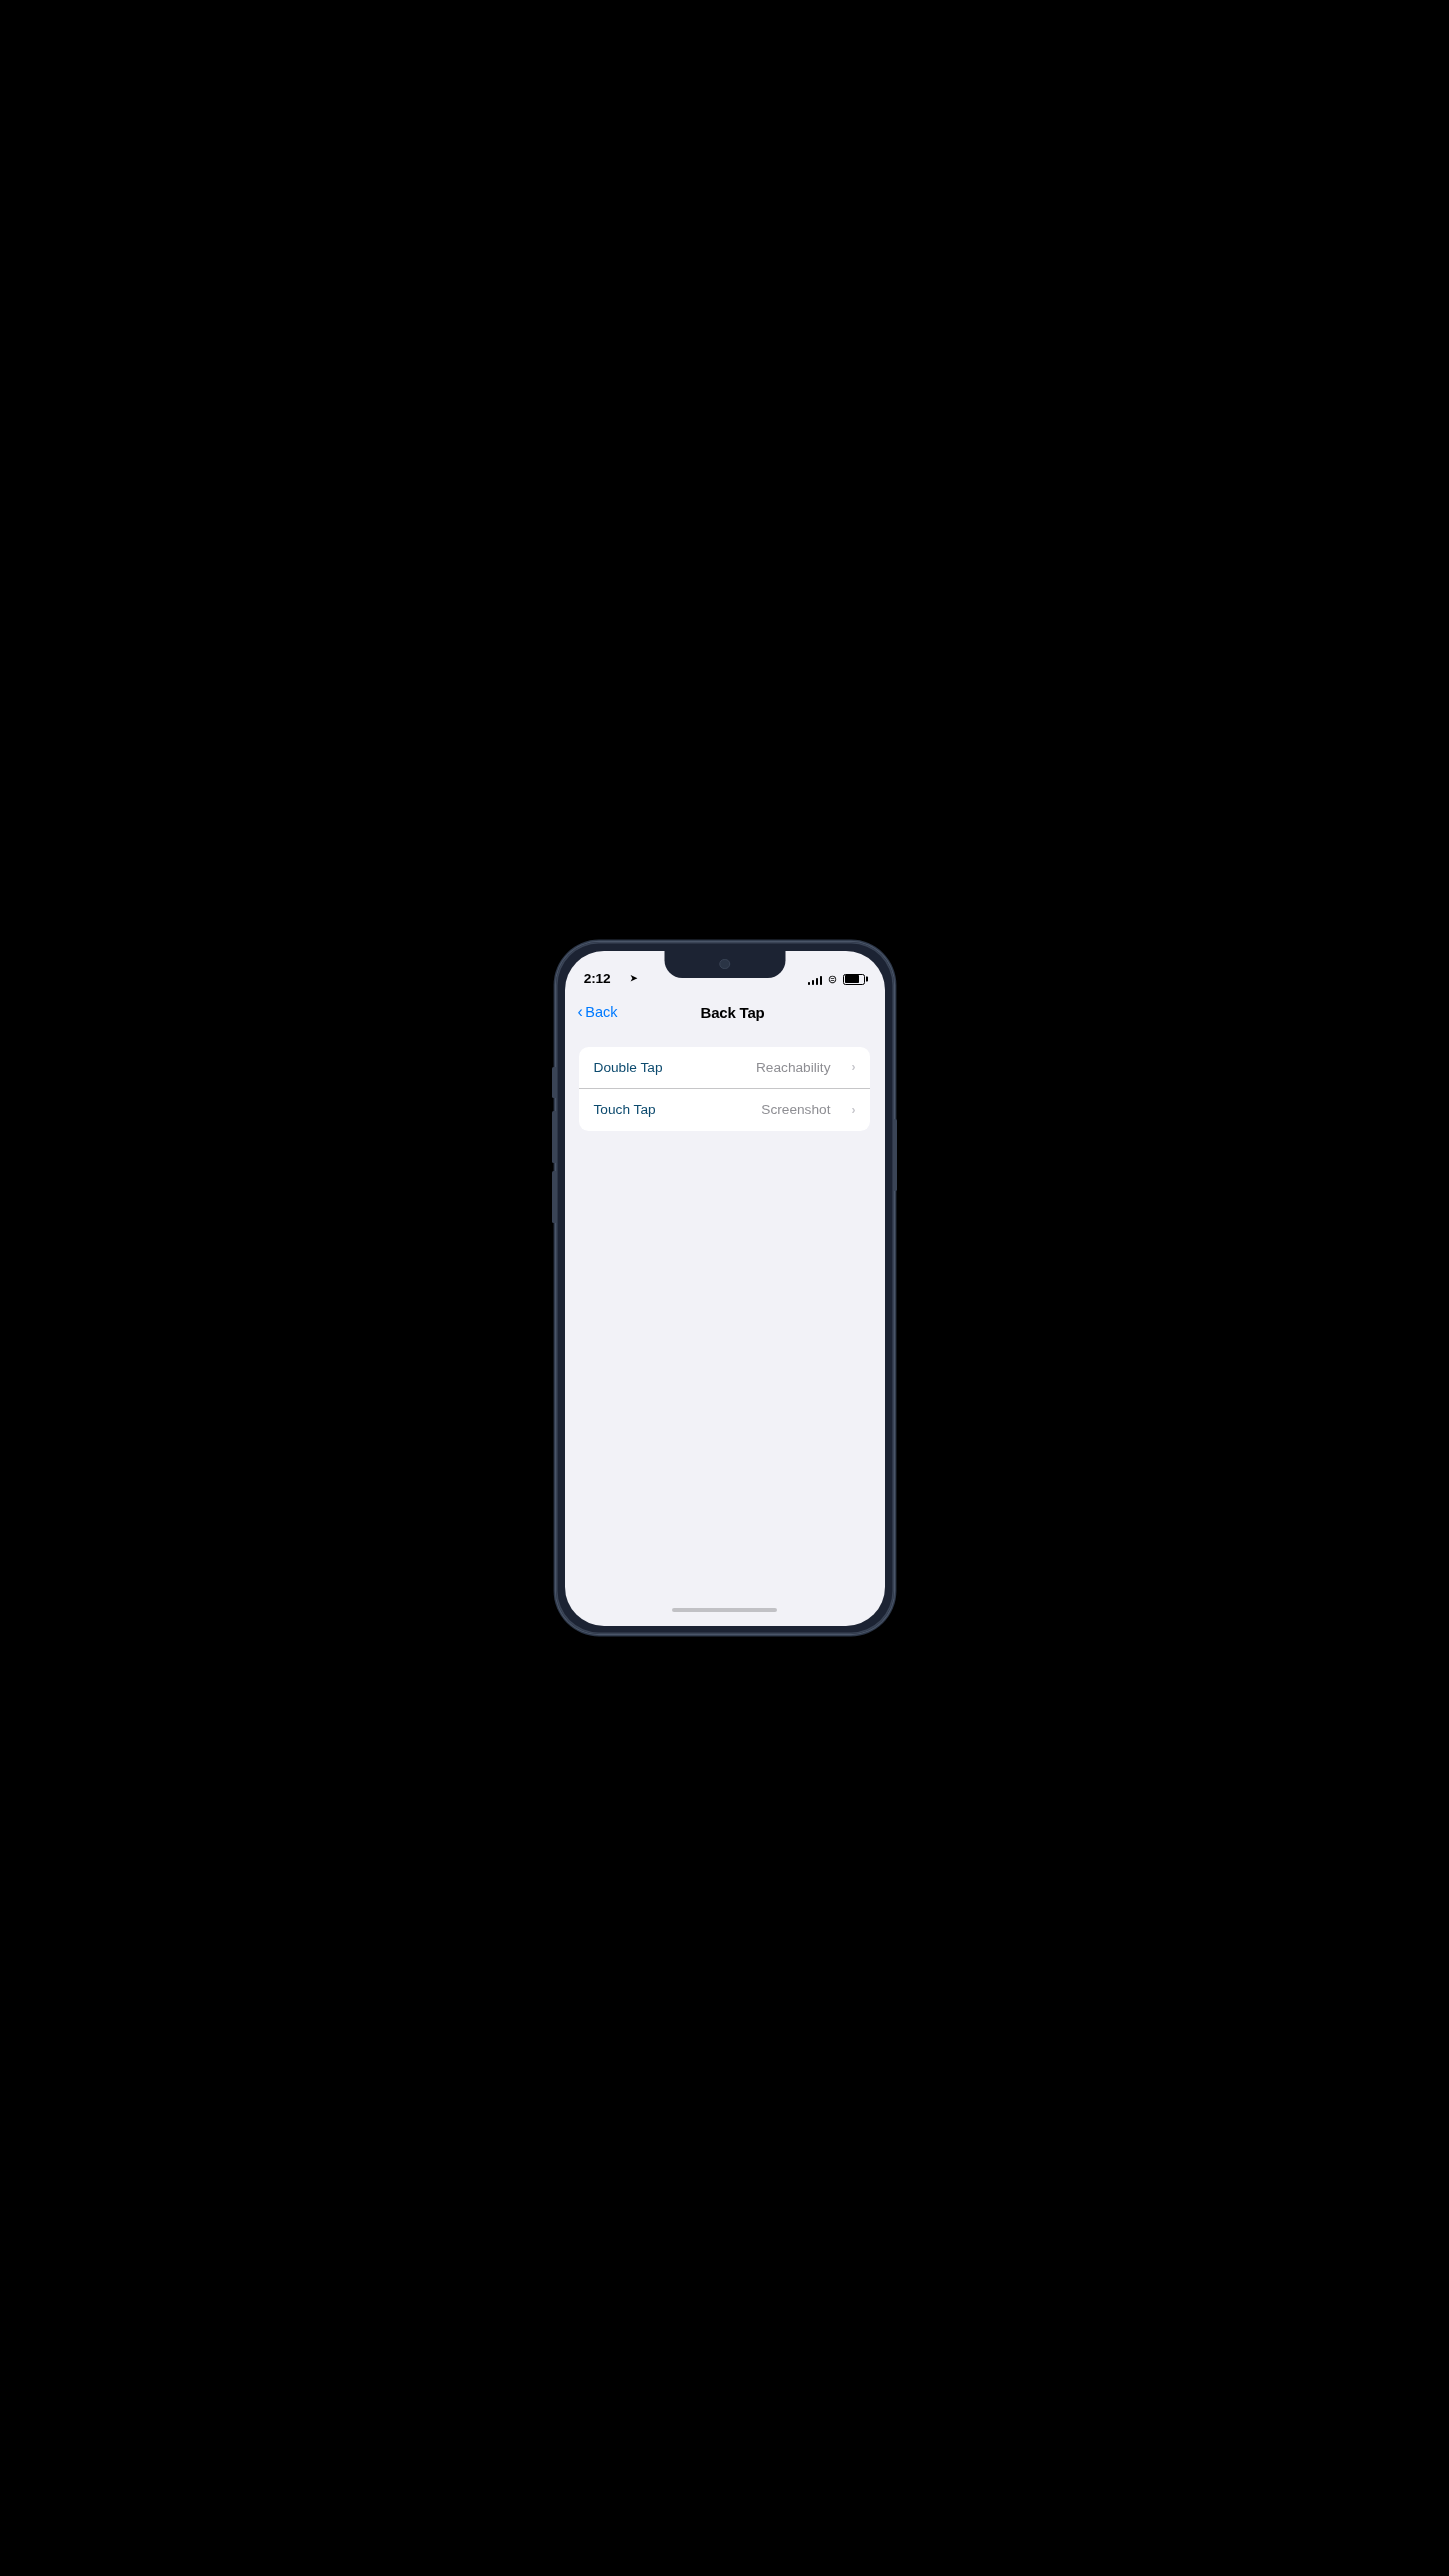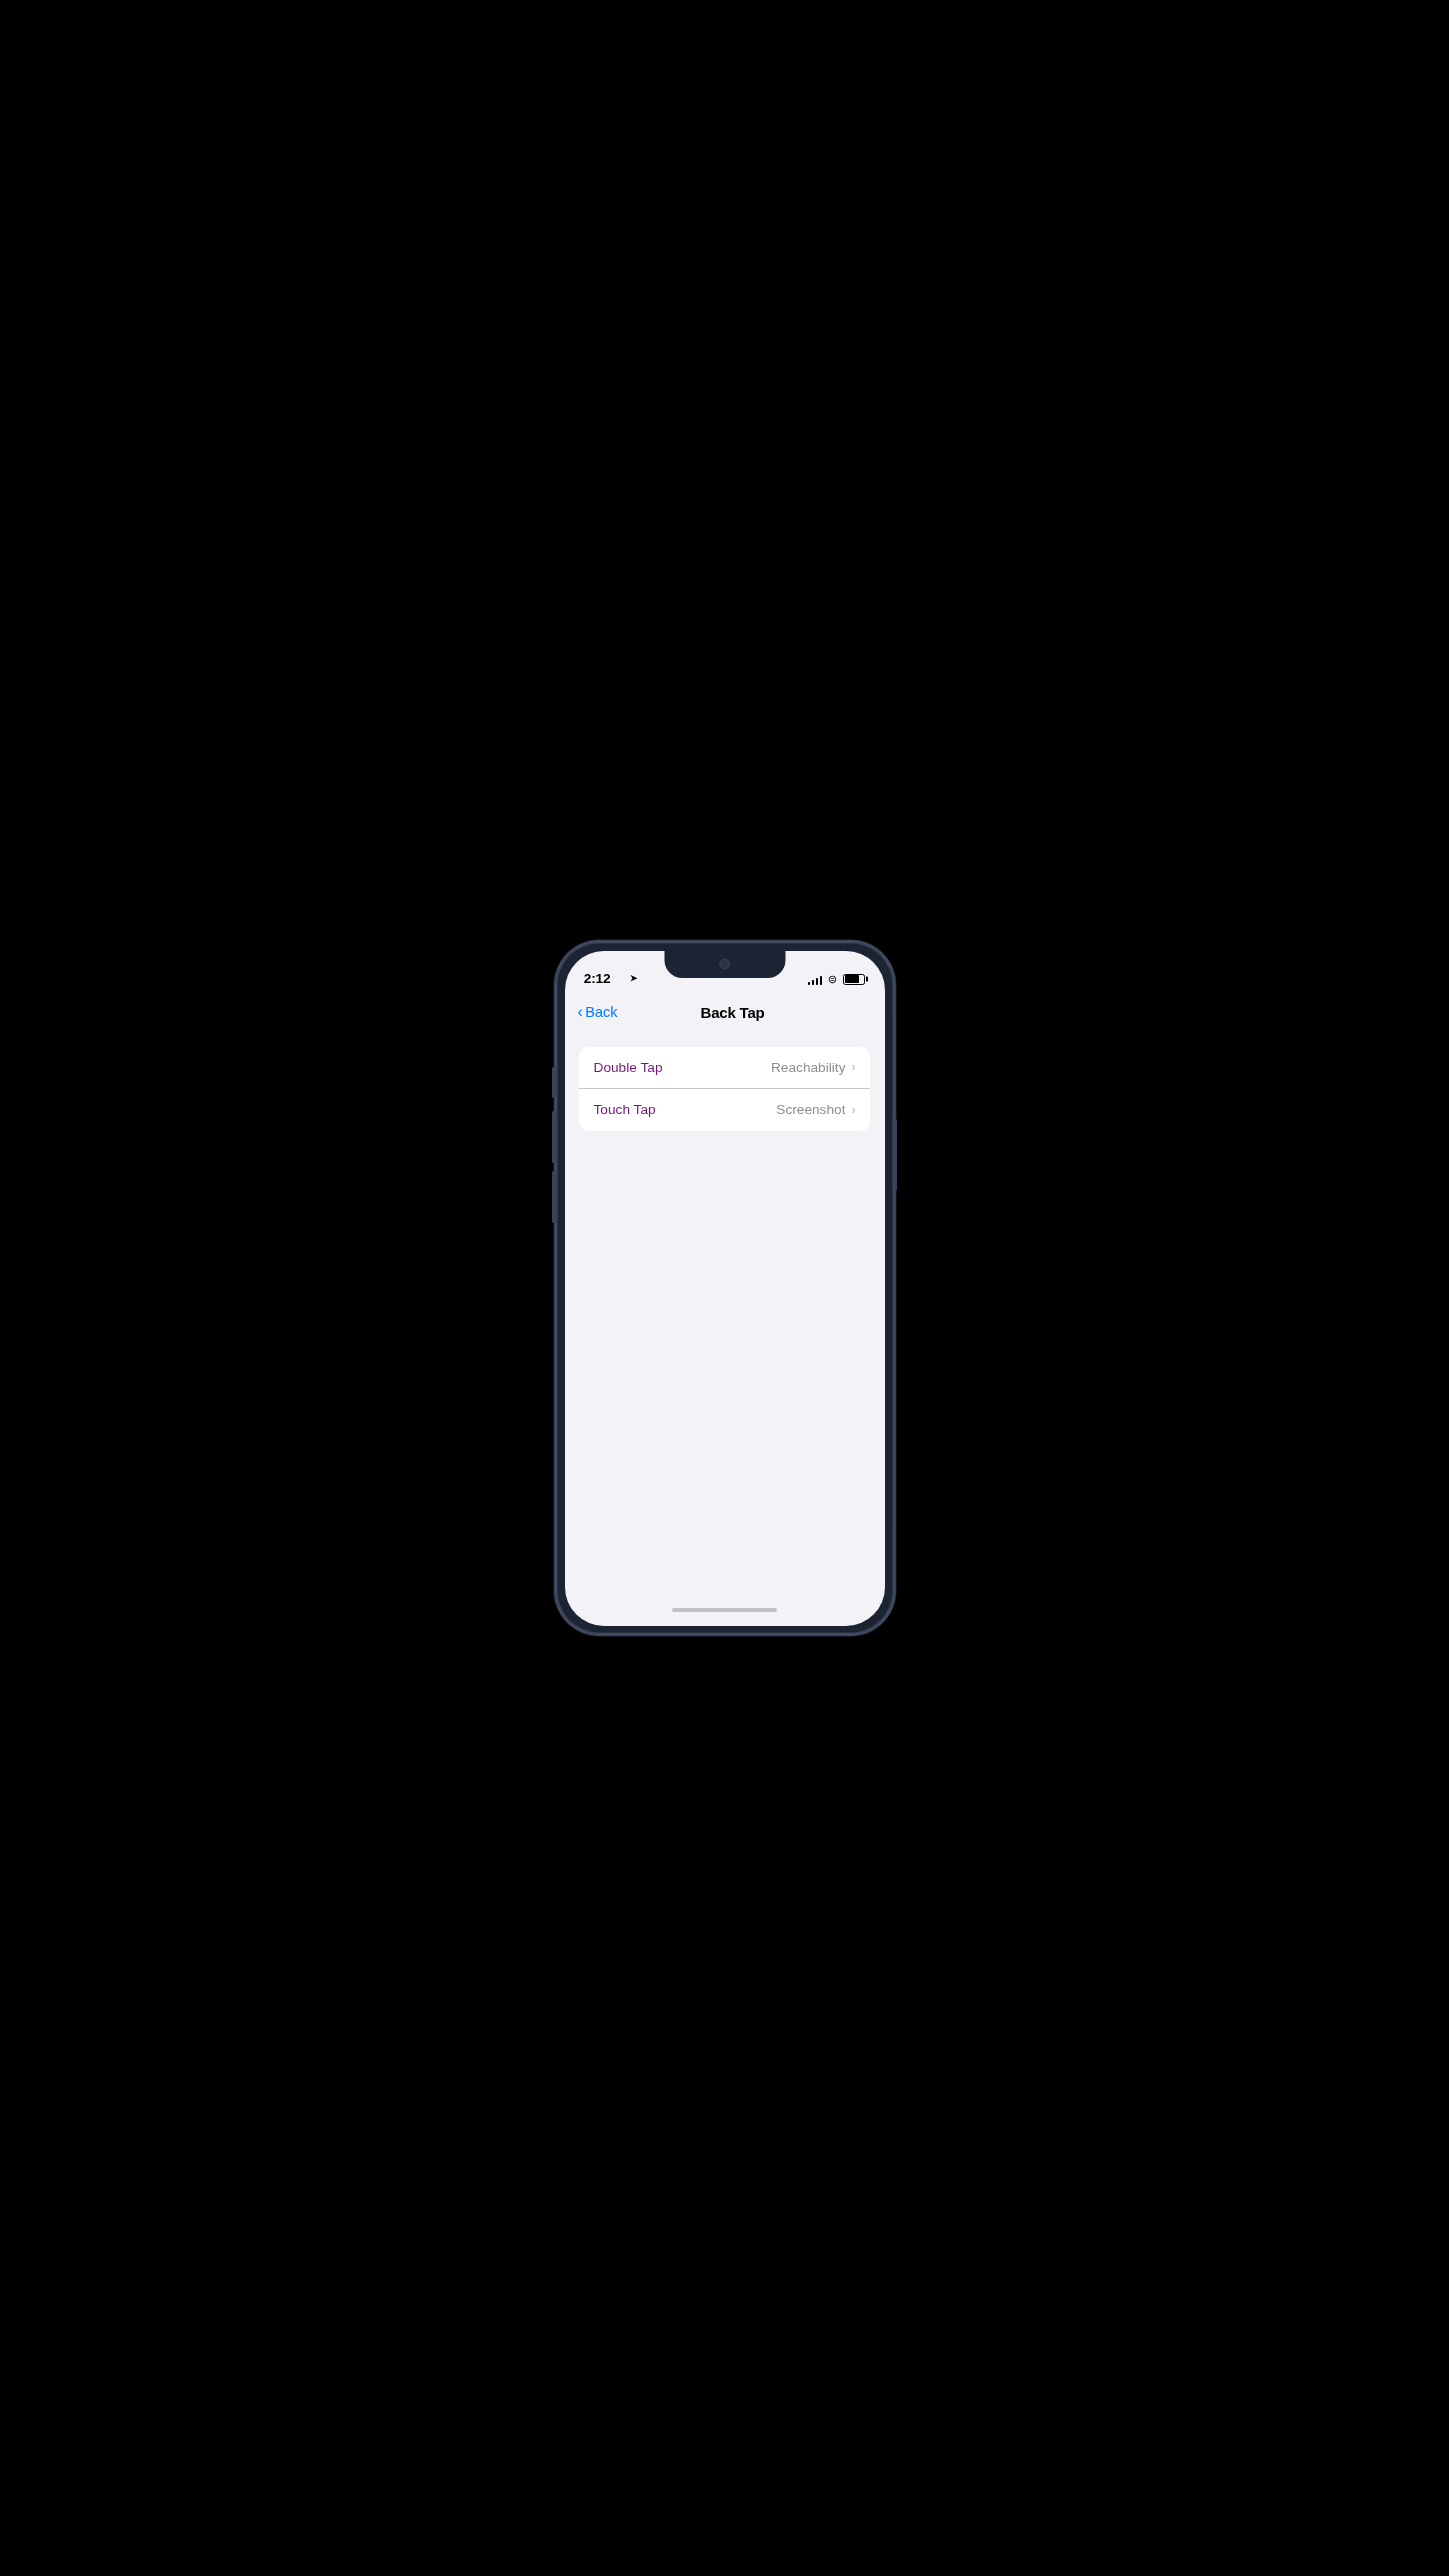--- a/index.html
+++ b/index.html
@@ -244,28 +244,28 @@
       min-height: 42px;
       cursor: pointer;
     }
 
     .settings-row:not(:last-child) {
       border-bottom: 0.4px solid #c6c6c8;
     }
 
     .row-label {
       font-size: 13.7px;
-      color: #701a75;
+      color: #0c4a6e;
       font-weight: 400;
     }
 
     .row-value-group {
       display: flex;
       align-items: center;
-      gap: 6px;
+      gap: 21px;
     }
 
     .row-value {
       font-size: 13.7px;
       color: #8e8e93;
       font-weight: 400;
     }
 
     .row-chevron {
       color: #c7c7cc;

